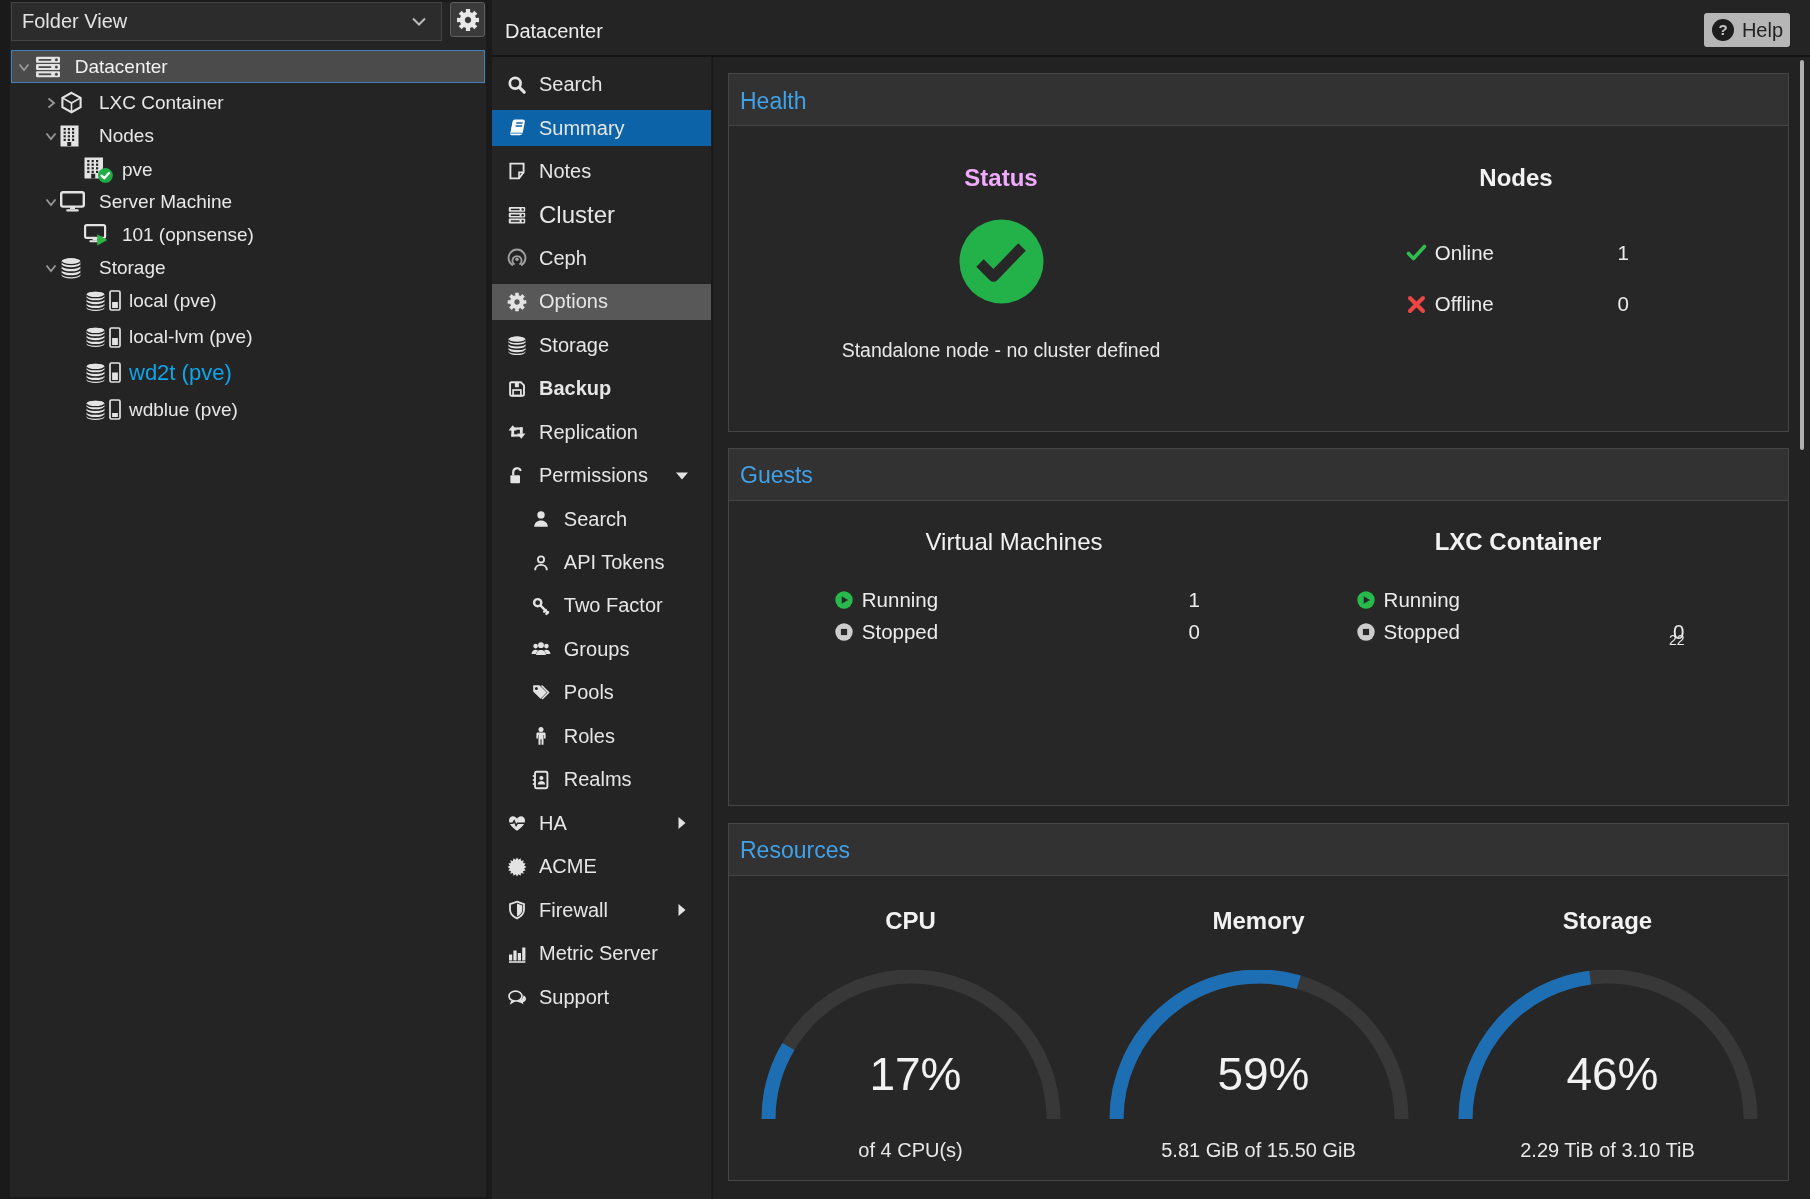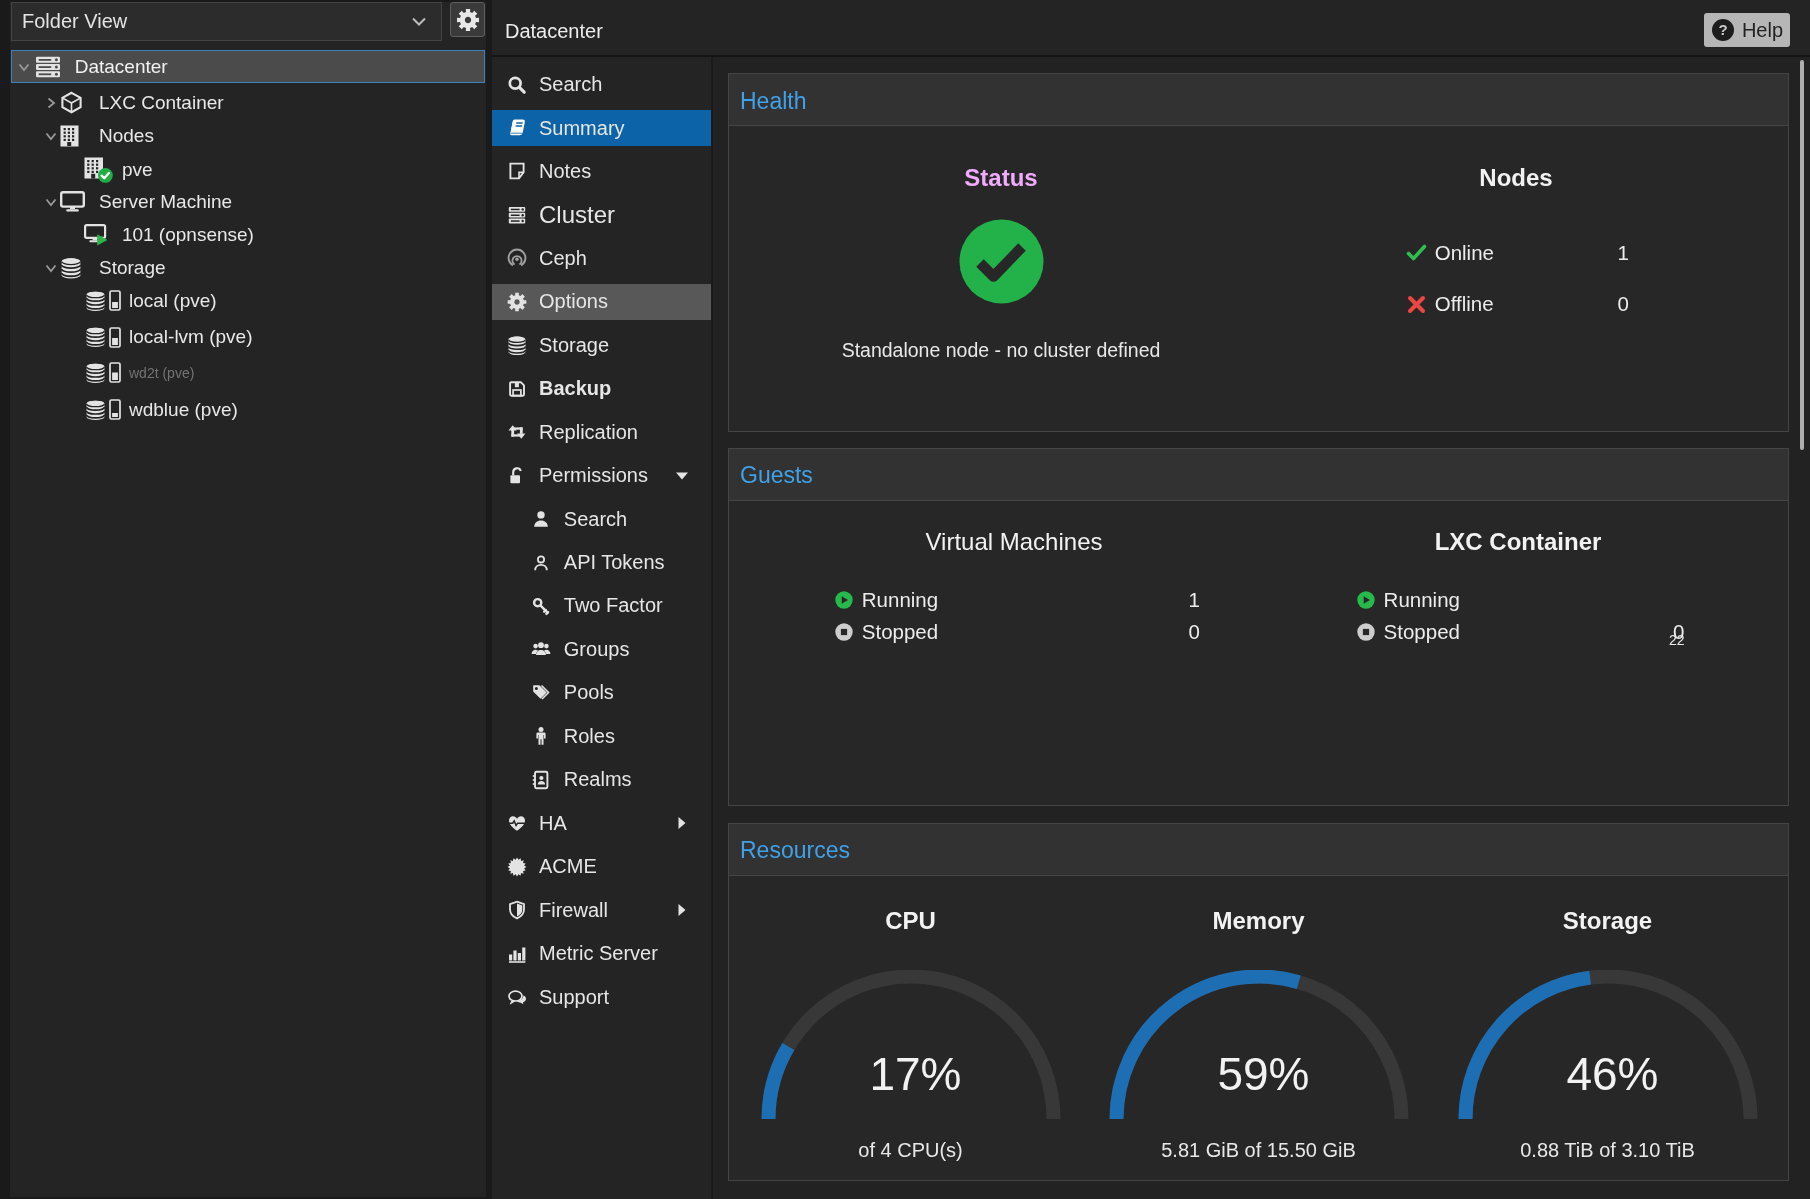--- a/index.html
+++ b/index.html
@@ -180,21 +180,21 @@
       <path d="M1.5 10.9 A8.5 2.9 0 0 0 18.5 10.9" fill="none" stroke="#242424" stroke-width="1.6"></path>
       <path d="M1.5 14.6 A8.5 2.9 0 0 0 18.5 14.6" fill="none" stroke="#242424" stroke-width="1.6"></path>
     </svg>
   </div>
 <div class="row" style="left:109px;top:361.4px;height:23px;">
     <svg width="12" height="21" viewBox="0 0 12 21">
       <rect x="1" y="1" width="10" height="19" rx="1.5" fill="none" stroke="#e3e3e3" stroke-width="1.7"></rect>
       <rect x="3.1" y="10.5" width="5.8" height="7.5" fill="#e3e3e3"></rect>
     </svg>
   </div>
-<div class="row" style="left:129px;top:358.9px;height:28px;font-size:14px;color:#737373;">wd2t (pve)</div>
+<div class="row" style="left:129px;top:358.9px;height:28px;font-size:22px;color:#0ea5e9;">wd2t (pve)</div>
 <div class="row" style="left:85px;top:398.6px;height:22px;">
     <svg width="21" height="22" viewBox="0 0 20 20">
       <path fill="#e3e3e3" d="M1.5 4.0 V16.6 A8.5 2.9 0 0 0 18.5 16.6 V4.0 A8.5 2.9 0 0 0 1.5 4.0 Z"></path>
       <ellipse cx="10" cy="4.0" rx="8.5" ry="2.9" fill="#e3e3e3"></ellipse>
       <path d="M1.5 4.0 A8.5 2.9 0 0 0 18.5 4.0" fill="none" stroke="#242424" stroke-width="1.2"></path>
       <path d="M1.5 7.2 A8.5 2.9 0 0 0 18.5 7.2" fill="none" stroke="#242424" stroke-width="1.6"></path>
       <path d="M1.5 10.9 A8.5 2.9 0 0 0 18.5 10.9" fill="none" stroke="#242424" stroke-width="1.6"></path>
       <path d="M1.5 14.6 A8.5 2.9 0 0 0 18.5 14.6" fill="none" stroke="#242424" stroke-width="1.6"></path>
     </svg>
   </div>
@@ -515,12 +515,12 @@
       <path d="M7.50 149.00 A142.5 142.5 0 0 1 189.76 12.16" stroke="#1e6eb4" stroke-width="14" fill="none"></path>
     </svg></div>
 <div class="row" style="left:1113.5px;top:1049px;width:300px;height:50px;justify-content:center;font-size:46px;color:#f2f2f2;">59%</div>
 <div class="row" style="left:1108.5px;top:1136px;width:300px;height:28px;justify-content:center;font-size:20px;color:#e8e8e8;">5.81 GiB of 15.50 GiB</div>
 <div class="row" style="left:1457.5px;top:907px;width:300px;height:28px;justify-content:center;font-size:24px;font-weight:bold;color:#f2f2f2;">Storage</div>
 <div class="abs" style="left:1457.5px;top:969.5px;"><svg width="300" height="150" viewBox="0 0 300 150">
       <path d="M7.50 149.00 A142.5 142.5 0 0 1 292.50 149.00" stroke="#383838" stroke-width="14" fill="none"></path>
       <path d="M7.50 149.00 A142.5 142.5 0 0 1 132.14 7.62" stroke="#1e6eb4" stroke-width="14" fill="none"></path>
     </svg></div>
 <div class="row" style="left:1462.5px;top:1049px;width:300px;height:50px;justify-content:center;font-size:46px;color:#f2f2f2;">46%</div>
-<div class="row" style="left:1457.5px;top:1136px;width:300px;height:28px;justify-content:center;font-size:20px;color:#e8e8e8;">0.88 TiB of 3.10 TiB</div>
+<div class="row" style="left:1457.5px;top:1136px;width:300px;height:28px;justify-content:center;font-size:20px;color:#e8e8e8;">2.29 TiB of 3.10 TiB</div>
 </body></html>

